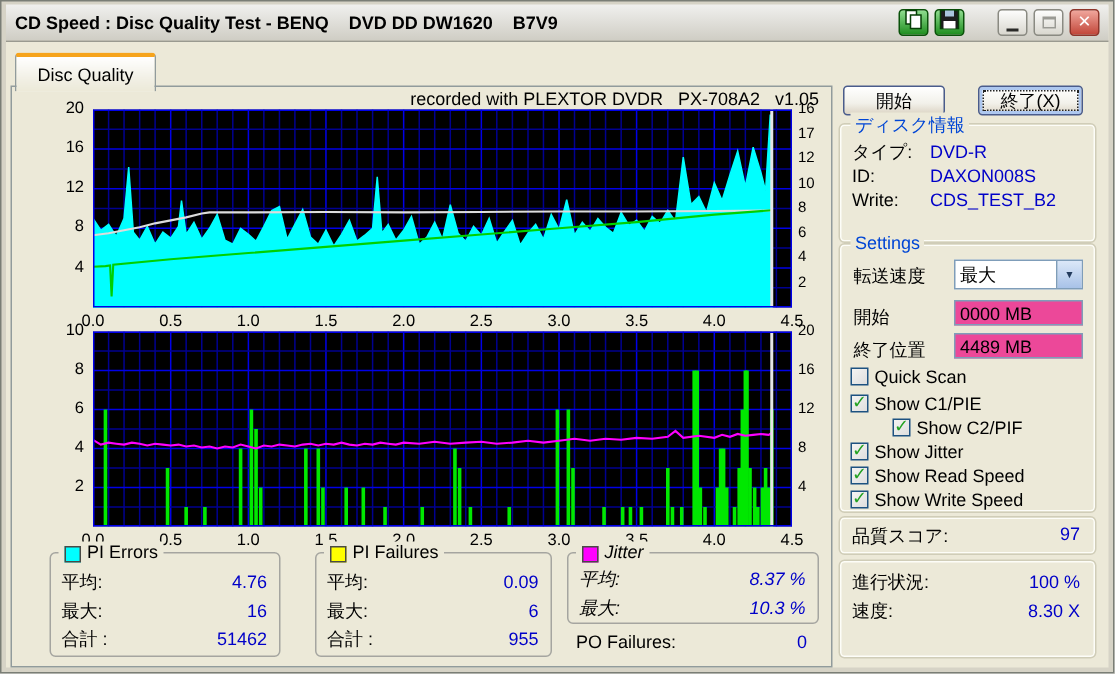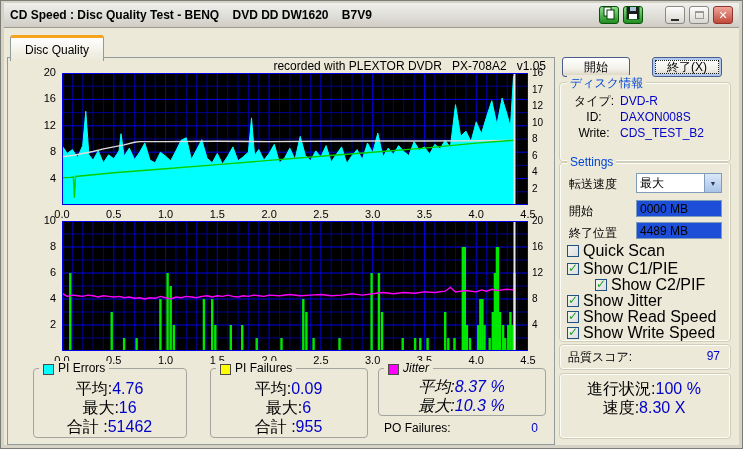--- a/index.html
+++ b/index.html
@@ -34,49 +34,49 @@
   .tick{position:absolute;color:#000;z-index:2;pointer-events:none;}
   .tick.lft{font-size:11px;width:26px;text-align:right;}
   .tick.rgt{font-size:10px;width:22px;text-align:left;}
   .tick.xax{font-size:11px;width:32px;text-align:center;}
   
   .stat-box{position:absolute;border:1px solid #a5a5a0;border-radius:4px;background:transparent;z-index:2;}
   .stat-title{position:absolute;top:-8px;left:5px;background:#ece9d8;padding:0 4px;
     font-size:12px;color:#000;display:flex;align-items:flex-end;gap:4px;}
   .legend-sq{width:9px;height:9px;border:1px solid #4a4a46;display:inline-block;}
   .stat-rows{padding:10px 8px 0 7px;}
-  .srow{display:flex;justify-content:center;font-size:16px;line-height:19px;}
+  .srow{display:flex;justify-content:space-between;font-size:12px;line-height:19px;}
   .srow .lbl{color:#000;}
   .srow .val{color:#0000c8;}
   .po-row{position:absolute;left:384px;top:421px;width:154px;display:flex;justify-content:space-between;
     font-size:12px;z-index:2;}
   .po-row .val{color:#0000c8;}
   
   .xp-btn{position:absolute;height:20px;box-sizing:border-box;border:1px solid #4a5c8c;border-radius:3px;
     background:linear-gradient(#ffffff,#f2f1ea 60%,#dcd4c4);font-size:12px;color:#000;
     display:flex;align-items:center;justify-content:center;cursor:default;z-index:2;}
   .btn-start{left:562px;top:57px;width:68px;}
   .btn-exit{left:652px;top:57px;width:70px;box-shadow:inset 0 0 0 2px #aec8f0;outline:1px dotted #222;outline-offset:-4px;}
   .grp{position:absolute;border:1px solid #d0cdb8;border-radius:4px;z-index:2;box-shadow:inset 0 0 0 1px #fdfdf8;}
   .grp-title{position:absolute;top:-8px;left:7px;background:#ece9d8;padding:0 3px;font-size:12px;color:#0046d5;}
   .grp-discinfo{left:559px;top:82px;width:170px;height:78px;}
-  .info-rows{padding:10px 4px 0 8px;text-align:center;}
+  .info-rows{padding:10px 4px 0 8px;}
   .irow{display:flex;font-size:12px;line-height:16px;}
   .irow .lbl{width:52px;color:#000;}
   .irow .val{color:#0000c8;}
   .grp-settings{left:559px;top:162px;width:170px;height:178px;}
   .set-lbl{position:absolute;left:9px;font-size:12px;color:#000;}
   .combo{position:absolute;left:76px;top:10px;width:86px;height:20px;background:#fff;
     border:1px solid #7f9db9;box-sizing:border-box;display:flex;align-items:center;}
   .combo-text{flex:1;font-size:12px;padding-left:3px;color:#000;}
   .combo-btn{width:16px;height:100%;background:linear-gradient(#dce8f8,#a8c2e8);border-left:1px solid #7f9db9;
     display:flex;align-items:center;justify-content:center;font-size:7px;color:#223a5c;}
   .field{position:absolute;left:76px;width:86px;height:17px;box-sizing:border-box;border:1px solid #7f9db9;
-    background:#1d4ed8;font-size:12px;color:#000;padding:0 0 0 3px;font-family:"Liberation Sans","DejaVu Sans",sans-serif;}
-  .cbrow{position:absolute;left:7px;display:flex;align-items:center;gap:4px;font-size:16px;color:#000;height:14px;}
+    background:#ec4899;font-size:12px;color:#000;padding:0 0 0 3px;font-family:"Liberation Sans","DejaVu Sans",sans-serif;}
+  .cbrow{position:absolute;left:7px;display:flex;align-items:center;gap:4px;font-size:12px;color:#000;height:14px;}
   .cbox{width:12px;height:12px;box-sizing:border-box;border:1px solid #1d5281;
     background:linear-gradient(135deg,#f4f4f2,#dedede);position:relative;flex:0 0 auto;}
   .cbox.checked::after{content:"\2713";position:absolute;left:0;top:-3px;font-size:12px;font-weight:bold;color:#21a121;}
   .grp-quality{left:559px;top:344px;width:170px;height:24px;}
   .qrow{display:flex;justify-content:space-between;padding:4px 10px 0 8px;font-size:12px;}
   .qrow .val{color:#0000c8;}
   .grp-status{left:559px;top:373px;width:170px;height:64px;}
   .st-rows{padding:5px 10px 0 8px;}
 </style>
 </head>

